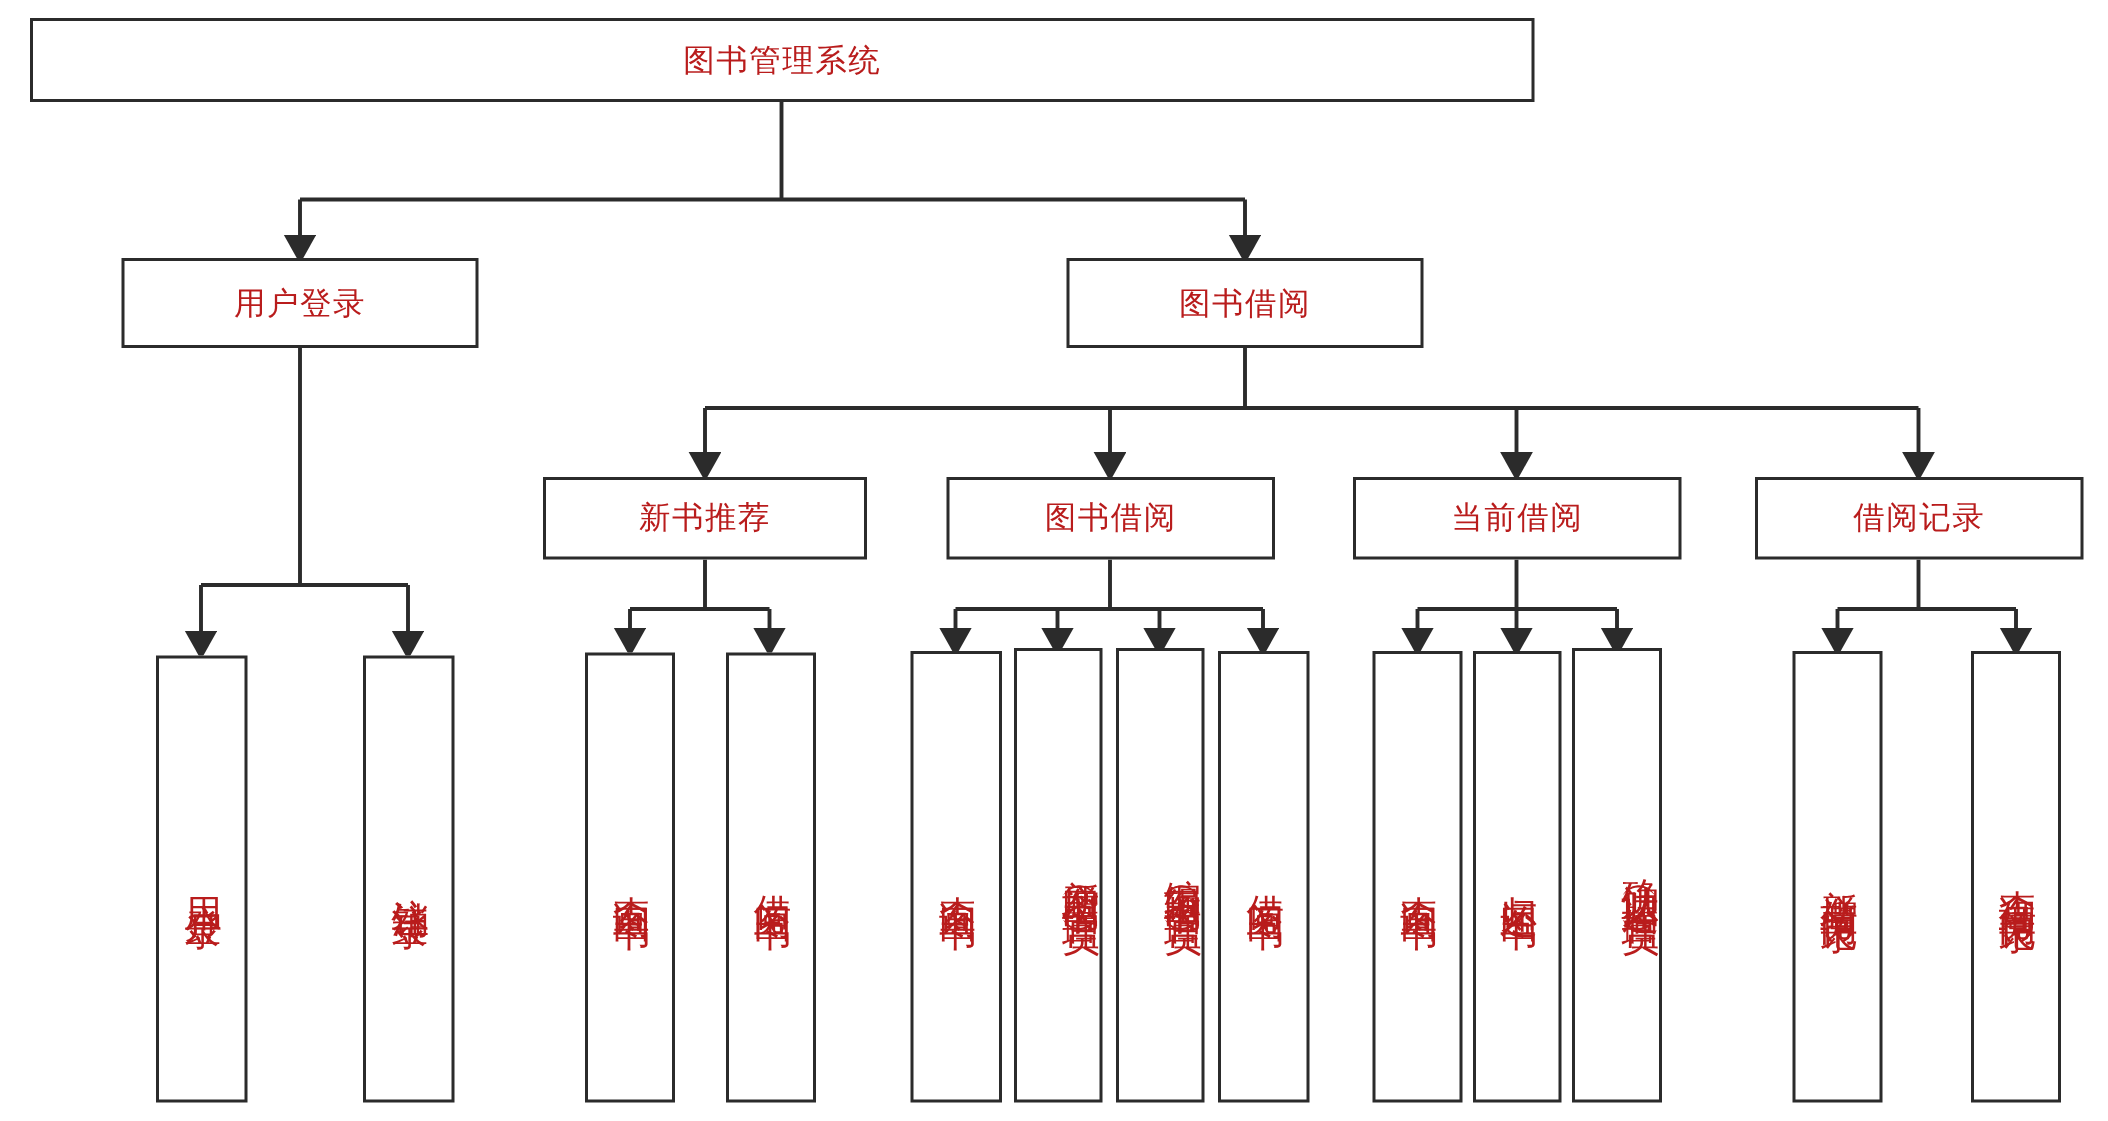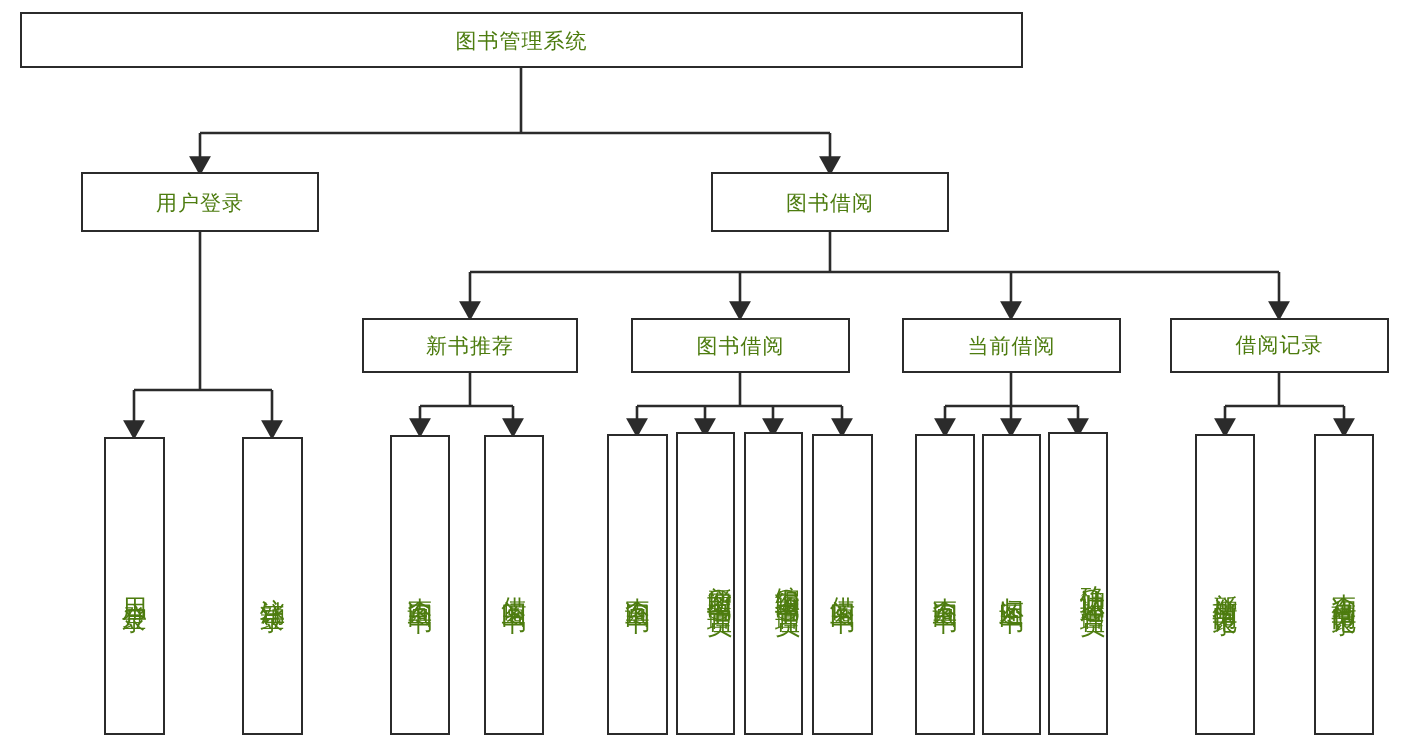--- a/index.html
+++ b/index.html
@@ -24,21 +24,21 @@
     pointer-events: none;
   }
   .node {
     position: absolute;
     box-sizing: border-box;
     border: 2px solid #2b2b2b;
     background: #ffffff;
     display: flex;
     align-items: center;
     justify-content: center;
-    color: #4d7c0f;
+    color: #b91c1c;
   }
   
   .node.h {
     font-size: 21px;
     letter-spacing: 1px;
     line-height: 1;
   }
   .node.h .label {
     white-space: nowrap;
   }
@@ -141,21 +141,21 @@
 
   <div class="node h" style="left:631px; top:318px; width:219px; height:55px;">
     <span class="label">图书借阅</span>
   </div>
   <div class="node h" style="left:362px; top:318px; width:216px; height:55px;">
     <span class="label">新书推荐</span>
   </div>
   <div class="node h" style="left:902px; top:318px; width:219px; height:55px;">
     <span class="label">当前借阅</span>
   </div>
-  <div class="node h" style="left:1170px; top:318px; width:219px; height:55px;font-family:Liberation Serif, serif;">
+  <div class="node h" style="left:1170px; top:318px; width:219px; height:55px;">
     <span class="label">借阅记录</span>
   </div>
 
   <div class="node v mid" style="left:104px; top:437px; width:61px; height:298px;">
     <span class="label">用户登录</span>
   </div>
   <div class="node v mid" style="left:242px; top:437px; width:61px; height:298px;">
     <span class="label">注销登录</span>
   </div>
 

